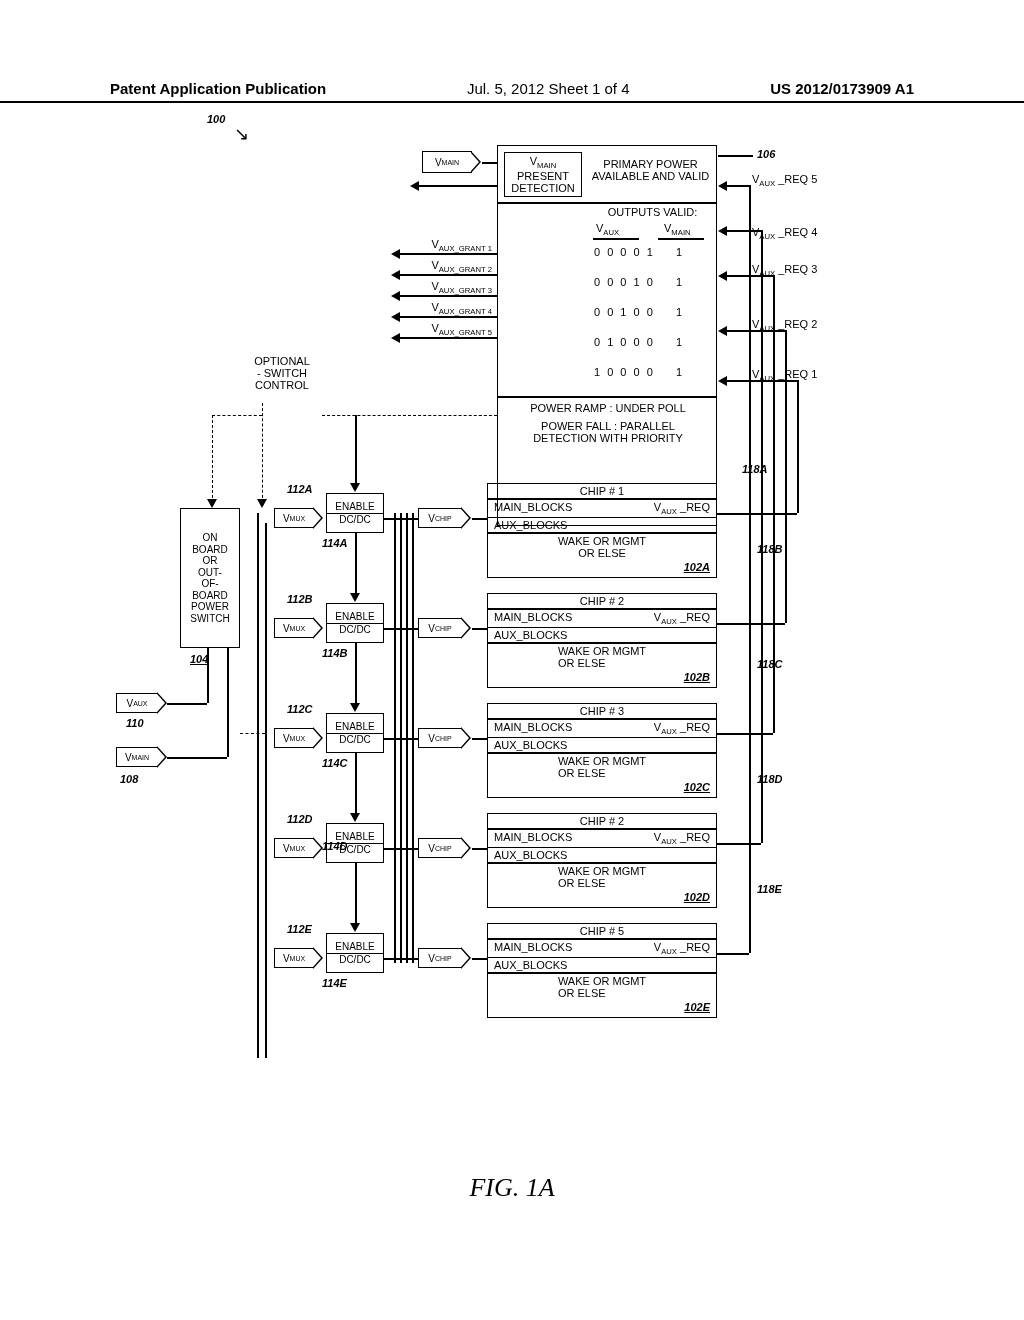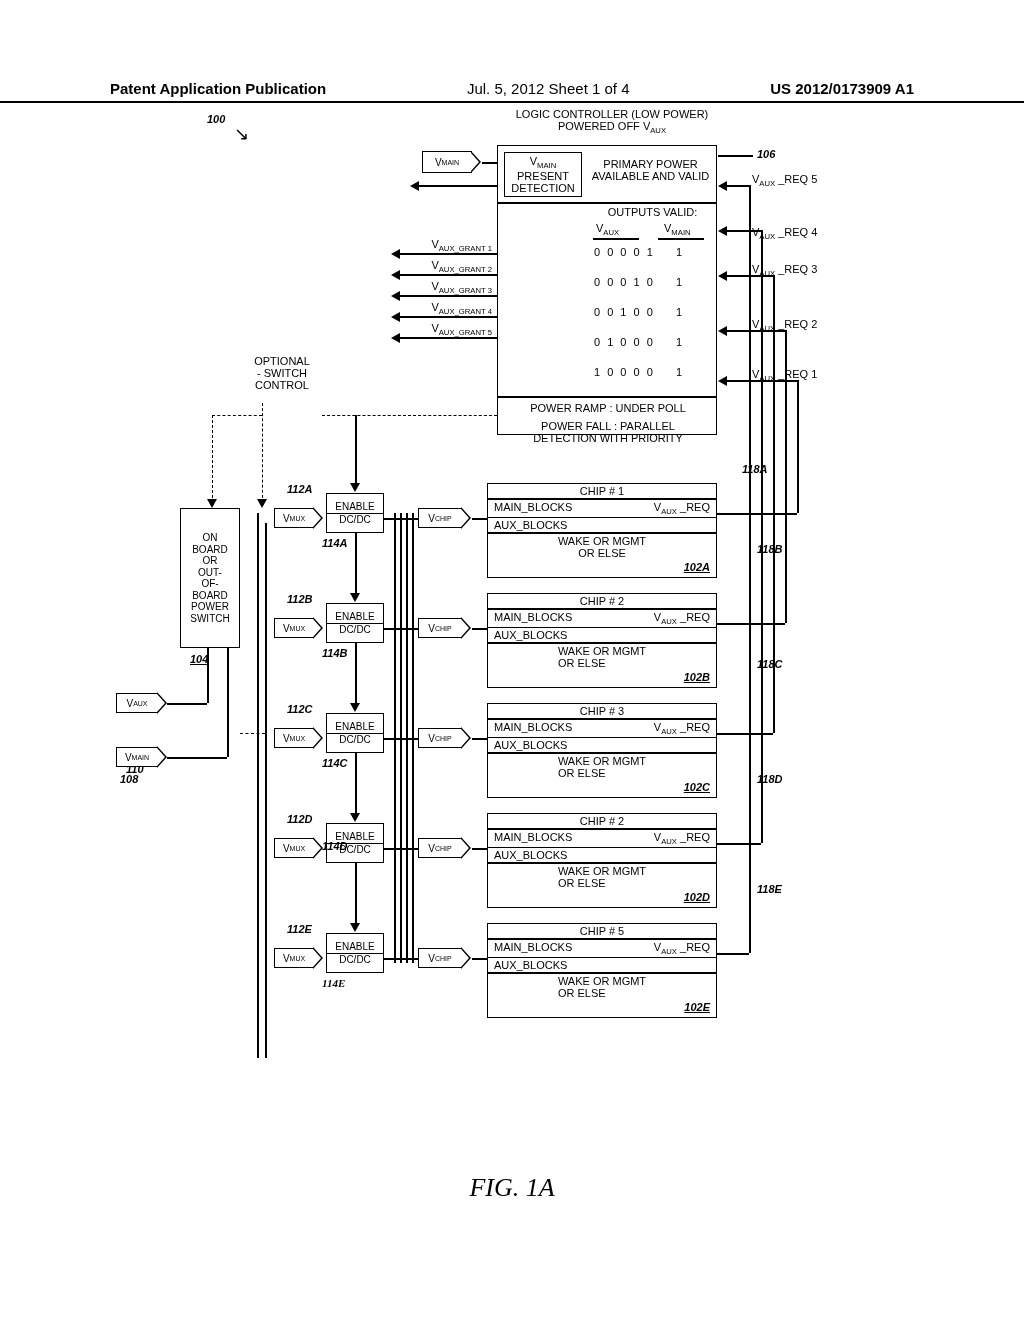--- a/index.html
+++ b/index.html
@@ -142,23 +142,22 @@
   <span class="bold">Patent Application Publication</span>
   <span>Jul. 5, 2012   Sheet 1 of 4</span>
   <span class="bold">US 2012/0173909 A1</span>
 </div>
 
 <div class="diagram">
 
   <div class="label italic" style="left:105px; top:0px;">100</div>
   <div class="label" style="left:132px; top:12px; font-size:18px;">↘</div>
 
-  <div class="label" style="left:390px; top:-5px; width:240px; font-size:11px; white-space:pre-line; text-align:center;">LOGIC CONTROLLER (LOW POWER)<br>POWERED OFF V<sub>AUX</sub></div>
-
-  <div class="ctrlbox" style="left:395px; top:32px; width:220px; height:290px;">
+
+  <div class="ctrlbox" style="left:395px; top:32px; width:220px; height:381px;">
     <div style="position:absolute; left:6px; top:6px;">
       <div class="detect">V<sub>MAIN</sub><br>PRESENT<br>DETECTION</div>
     </div>
     <div class="label" style="left:90px; top:12px; width:125px; text-align:center;">PRIMARY POWER<br>AVAILABLE AND VALID</div>
     <div class="hline" style="left:0; top:56px; width:218px;"></div>
     <div class="label" style="left:92px; top:60px; width:125px;">OUTPUTS VALID:</div>
     <div class="label" style="left:98px; top:76px;">V<sub>AUX</sub></div>
     <div class="label" style="left:166px; top:76px;">V<sub>MAIN</sub></div>
     <div class="hline" style="left:95px; top:92px; width:46px;"></div>
     <div class="hline" style="left:160px; top:92px; width:46px;"></div>
@@ -236,21 +235,21 @@
 BOARD
 OR
 OUT-
 OF-
 BOARD
 POWER
 SWITCH</div>
   <div class="label italic underline" style="left:88px; top:540px;">104</div>
 
   <div class="pent" style="left:14px; top:580px; width:42px; height:20px;">V<sub>AUX</sub></div>
-  <div class="label italic" style="left:24px; top:604px;margin-top:46px;">110</div>
+  <div class="label italic" style="left:24px; top:604px;">110</div>
   <div class="pent" style="left:14px; top:634px; width:42px; height:20px;">V<sub>MAIN</sub></div>
   <div class="label italic" style="left:18px; top:660px;">108</div>
 
   <div class="hline" style="left:65px; top:590px; width:40px;"></div>
   <div class="vline" style="left:105px; top:535px; height:55px;"></div>
   <div class="hline" style="left:65px; top:644px; width:60px;"></div>
   <div class="vline" style="left:125px; top:535px; height:109px;"></div>
 
   <div class="dashed-h" style="left:138px; top:620px; width:25px;"></div>
 
@@ -393,21 +392,21 @@
   <div class="hline" style="left:615px;top:730px;width:44px;"></div>
   <div class="vline" style="left:659px;top:117px;height:613px;"></div>
 
   <div class="label italic" style="left:185px; top:810px;">112E</div>
   <div class="pent" style="left:172px; top:835px; width:40px; height:20px;">V<sub>MUX</sub></div>
   <div class="box" style="left:224px; top:820px; width:58px; height:40px; font-size:10px;">
     <span>ENABLE</span>
       <div style="height:1px;width:100%;background:#000;"></div>
       <span>DC/DC</span>
   </div>
-  <div class="label italic" style="left:220px; top:864px;font-family:Liberation Serif, serif;">114E</div>
+  <div class="label italic" style="left:220px; top:864px;">114E</div>
   <div class="pent" style="left:316px; top:835px; width:44px; height:20px;">V<sub>CHIP</sub></div>
   <div class="hline" style="left:282px; top:845px; width:34px;"></div>
   <div class="hline" style="left:370px; top:845px; width:15px;"></div>
   <div class="arrow-d" style="left:248px; top:810px;"></div>
     <div class="vline" style="left:253px;top:750px;height:60px;"></div>
 
   <div class="chipbox" style="left:385px; top:810px;">
     <div class="title">CHIP # 5</div>
       <div class="sep"></div>
     <div class="row">

